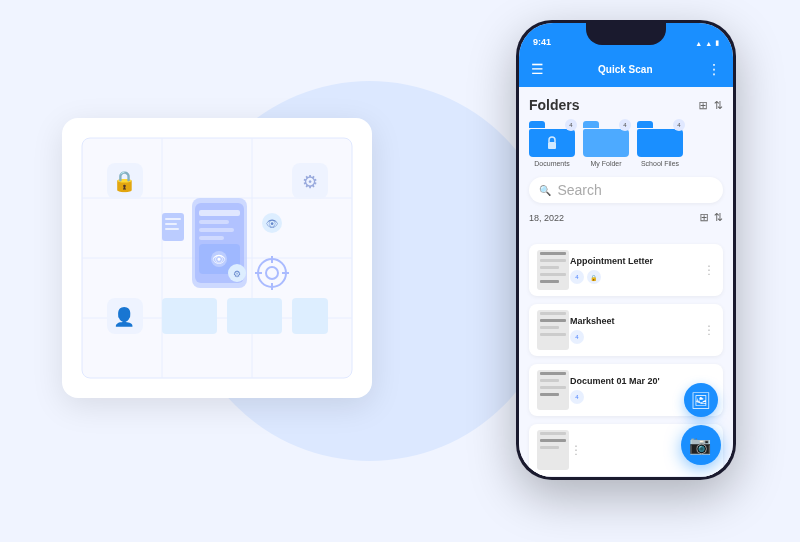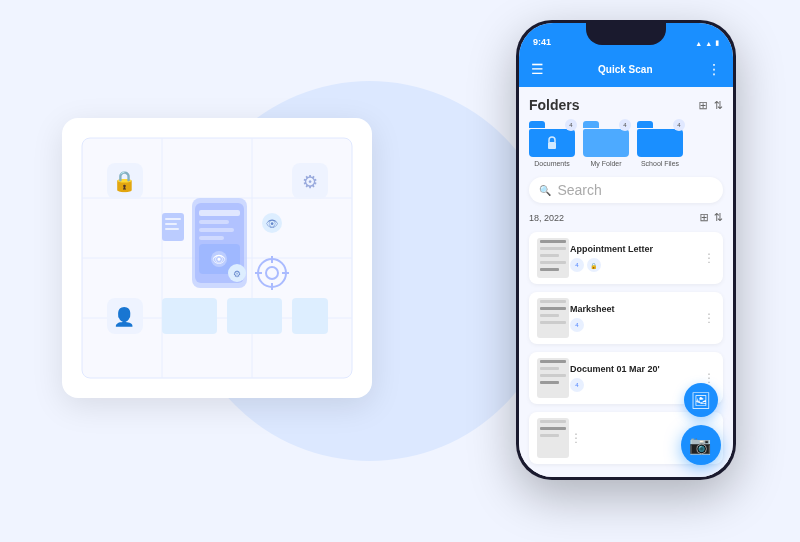--- a/index.html
+++ b/index.html
@@ -262,21 +262,21 @@
     .search-text {
       font-size: 14px;
       color: #aaa;
     }
 
     
     .date-header {
       display: flex;
       align-items: center;
       justify-content: space-between;
-      margin-bottom: 8px;
+      margin-bottom: 20px;
     }
 
     .date-text {
       font-size: 9px;
       color: #555;
       font-weight: 500;
     }
 
     .view-icons {
       display: flex;

